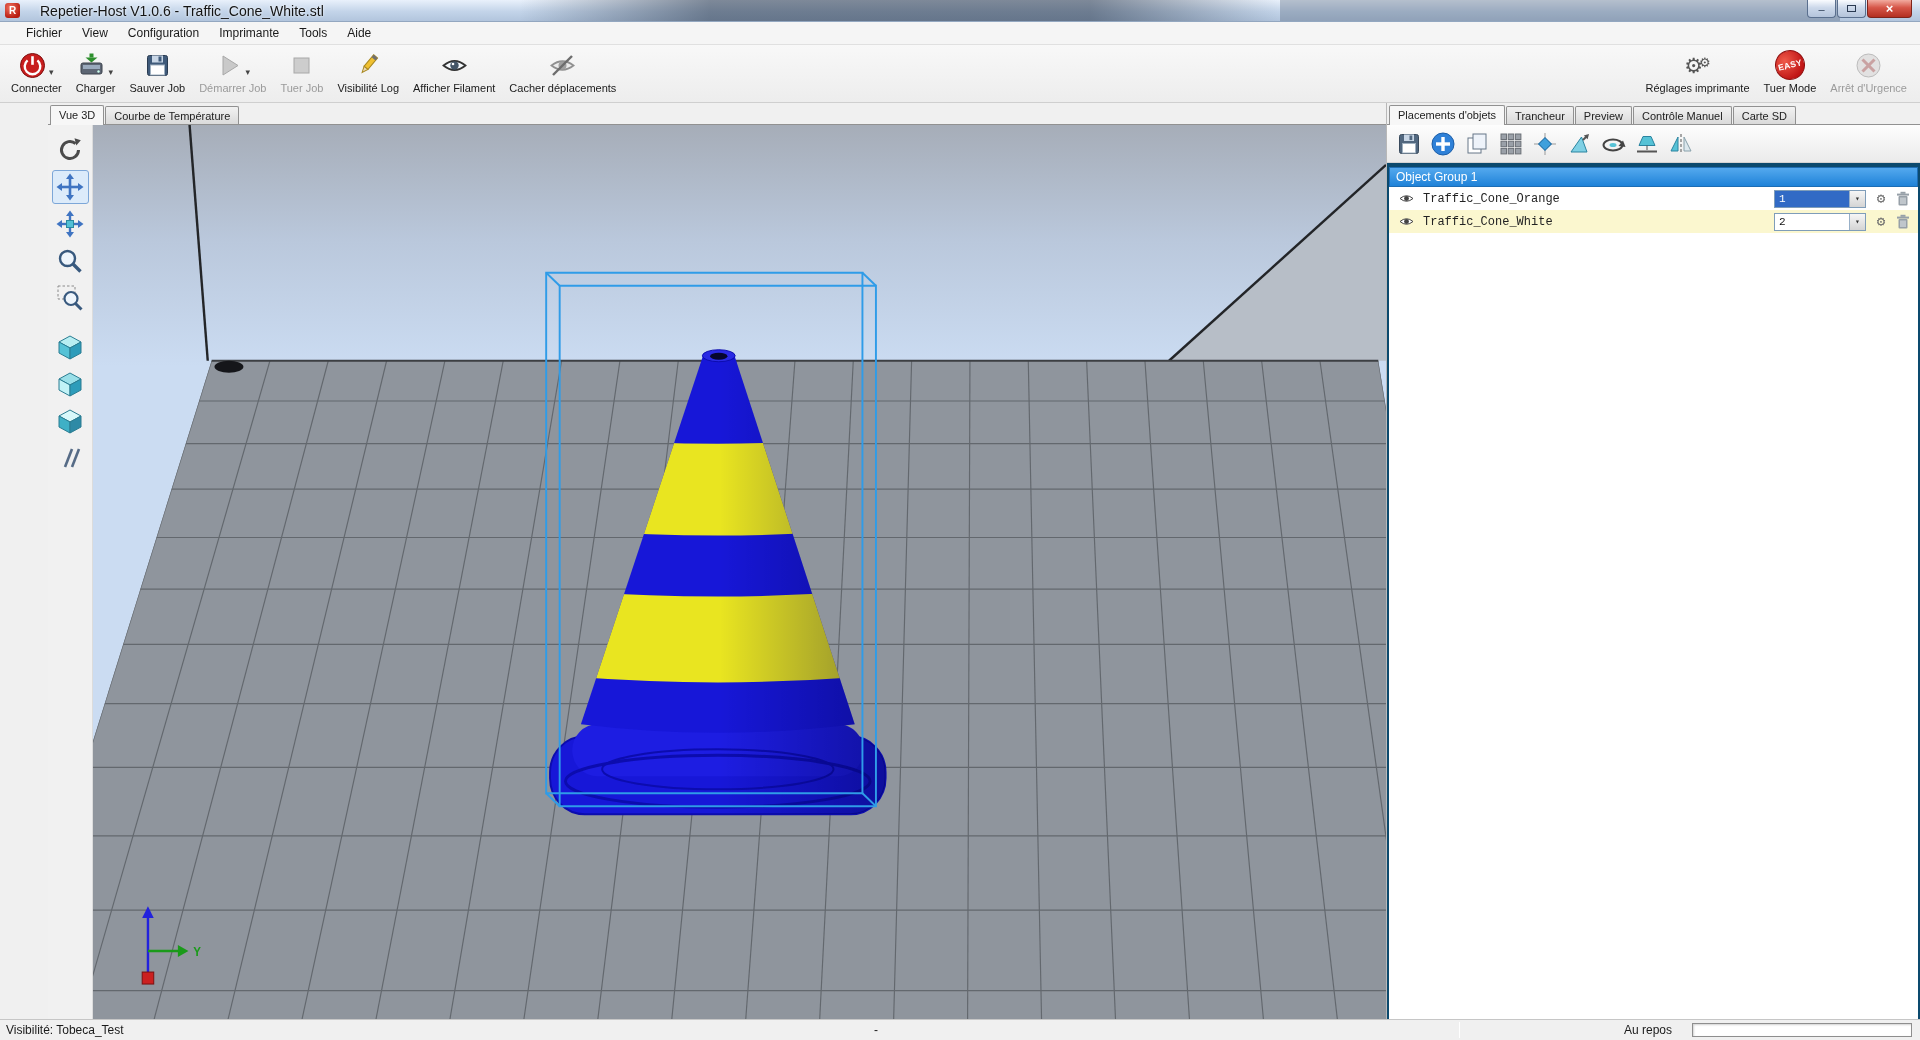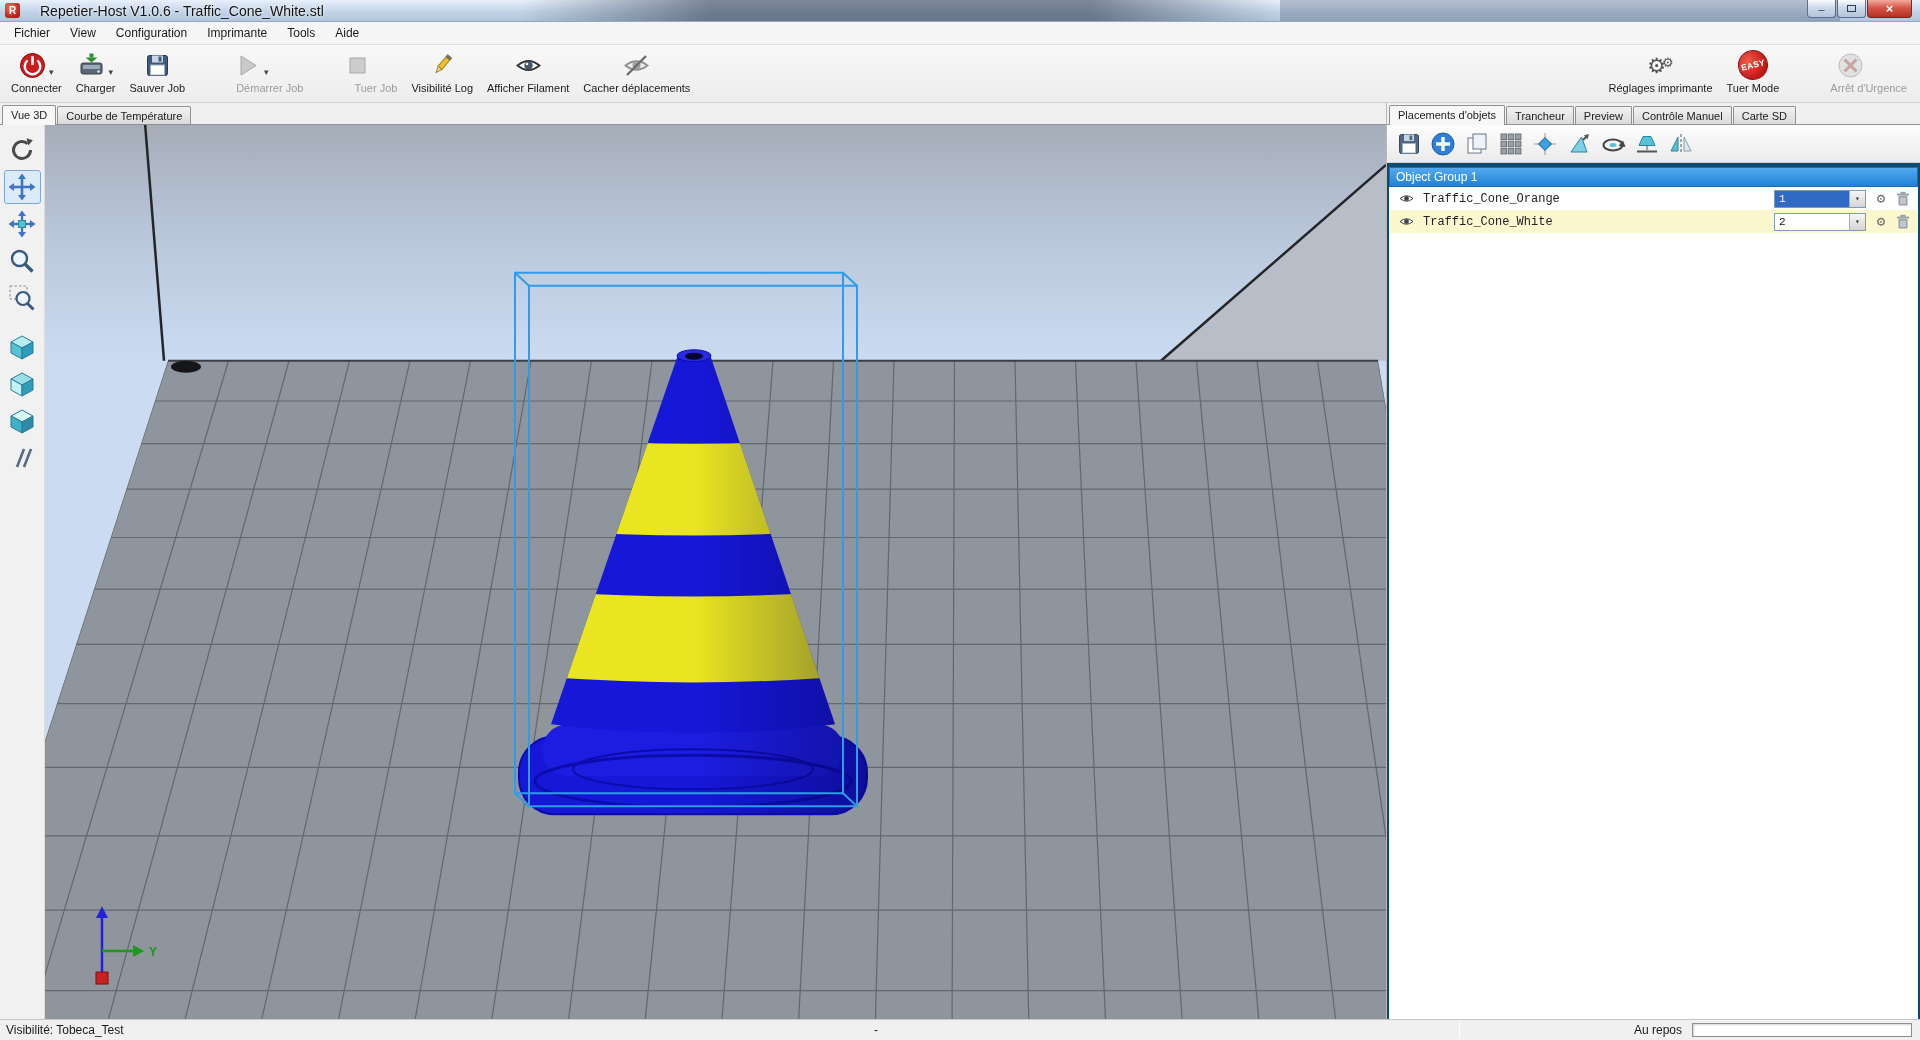--- a/index.html
+++ b/index.html
@@ -21,42 +21,42 @@
   .wcontrols { position:absolute; right:8px; top:0; display:flex; z-index:3; }
   .wbtn { width:29px; height:18px; border:1px solid #5a6f8e; border-top:none; border-radius:0 0 4px 4px;
     background:linear-gradient(#fafcff,#ccd8ea 45%,#b4c4db); display:flex; align-items:center;
     justify-content:center; font-size:11px; color:#2a3a52; margin-left:1px; }
   .wbtn .maxbox { width:9px; height:7px; border:1.5px solid #2a3a52; }
   .wbtn.close { width:45px; color:#fff; border-color:#7e241b; font-weight:bold; font-size:13px;
     background:linear-gradient(#f2ab9f,#d65648 45%,#b32f21); }
 
   
   .menubar { height:23px; flex:0 0 23px; background:#f5f5f5; border-bottom:1px solid #e0e0e0;
-    display:flex; align-items:stretch; padding-left:4px; }
+    display:flex; align-items:stretch; padding-left:16px; }
   .menu-item { padding:0 10px; font-size:12px; color:#1a1a1a; display:flex; align-items:center; }
 
   
   .toolbar { height:58px; flex:0 0 58px; background:linear-gradient(#f8f8f8,#ededed);
     border-bottom:1px solid #cfcfcf; display:flex; align-items:flex-start; padding:2px 6px 0 4px; }
   .tbtn { display:flex; flex-direction:column; align-items:center; padding:2px 7px 0; gap:1px; }
   .ticonrow { height:32px; display:flex; align-items:center; gap:3px; }
   .tlabel { font-size:11px; color:#1a1a1a; white-space:nowrap; }
-  .tbtn.disabled .tlabel { color:#9b9b9b;margin-left:37px; }
+  .tbtn.disabled .tlabel { color:#9b9b9b; }
   .caret { font-size:9px; color:#444; align-self:flex-end; padding-bottom:4px; }
   .tspacer { flex:1; }
   .gears { font-size:21px; color:#555; line-height:1; }
   .gears .g2 { font-size:13px; margin-left:-4px; vertical-align:6px; }
   .easy-badge { width:30px; height:30px; border-radius:50%; border:1px solid #8e0f0f;
     background:radial-gradient(circle at 35% 32%, #ef5a4a, #c01515 72%); color:#fff;
     font-size:8.5px; font-weight:bold; display:flex; align-items:center; justify-content:center;
     transform:rotate(-14deg); letter-spacing:.3px; }
 
   
   .content { flex:1; display:flex; min-height:0; }
-  .left-area { width:1386px; flex:0 0 1386px; display:flex; flex-direction:column; min-height:0; }
+  .left-area { width:1386px; flex:0 0 1386px; display:flex; flex-direction:column; min-height:0;padding-left:48px; }
 
   .view-tabs, .panel-tabs { height:22px; flex:0 0 22px; background:#f0f0f0; display:flex;
     align-items:flex-end; padding-left:2px; border-bottom:1px solid #919191; }
   .vtab { font-size:11px; color:#222; padding:3px 8px 2px; margin-right:1px;
     border:1px solid #919191; border-bottom:none; border-radius:2px 2px 0 0;
     background:linear-gradient(#f2f2f2,#dadada); white-space:nowrap; }
   .vtab.active { background:#f7f7f7; position:relative; top:1px; padding-bottom:4px; font-weight:normal; }
 
   .viewport { flex:1; display:flex; min-height:0; position:relative; }
   .tool-strip { width:45px; flex:0 0 45px; background:#f1f1f1; border-right:1px solid #dcdcdc;
@@ -89,21 +89,21 @@
     background:linear-gradient(#f6f6f6,#d4d4d4); display:flex; align-items:center; justify-content:center; }
   .gear { font-size:14px; color:#6d6d6d; line-height:1; width:16px; text-align:center; }
   .eye, .trash { display:flex; align-items:center; }
   .obj-filler { flex:1; background:#fff; }
 
   
   .statusbar { height:21px; flex:0 0 21px; background:#f0f0f0; border-top:1px solid #c6c6c6;
     position:relative; font-size:12px; color:#1a1a1a; }
   .sb-left   { position:absolute; left:6px;   top:3px; }
   .sb-center { position:absolute; left:874px; top:3px; }
-  .sb-state  { position:absolute; right:238px; top:3px; }
+  .sb-state  { position:absolute; right:248px; top:3px; }
   .sb-progress { position:absolute; right:8px; top:3px; width:220px; height:14px;
     border:1px solid #8e8e8e; background:#fff; box-shadow:inset 1px 1px 2px rgba(0,0,0,.18); }
   .sb-sep { position:absolute; top:2px; width:1px; height:16px; background:#d2d2d2;
     border-right:1px solid #fff; }
 </style>
 </head>
 <body>
 
 <div class="window">
 

